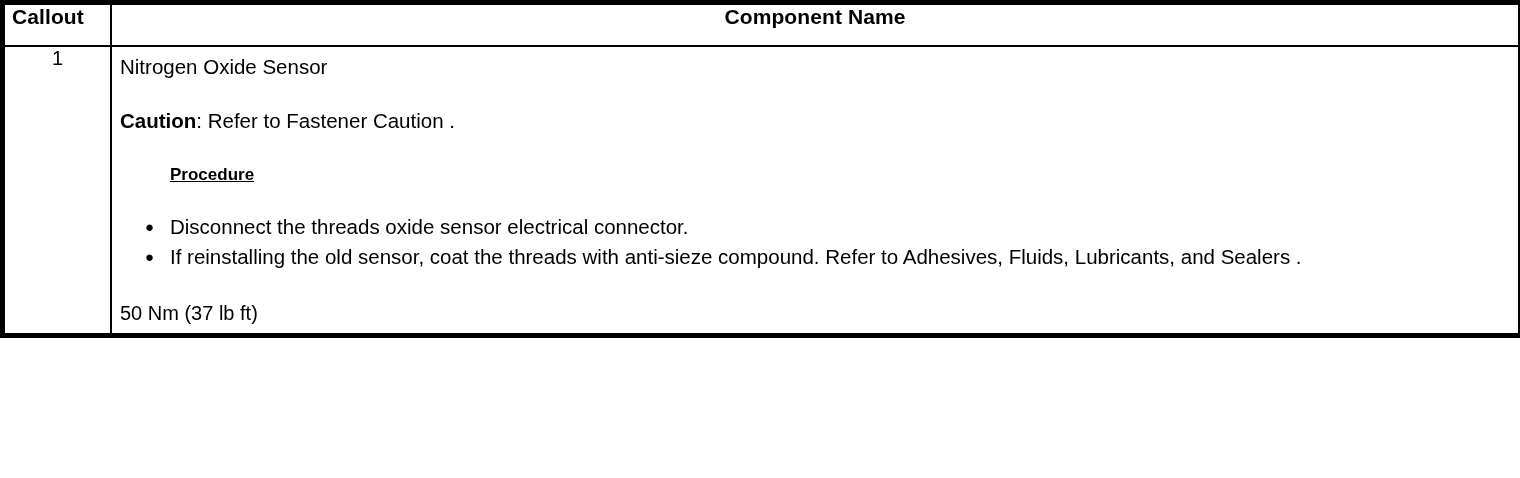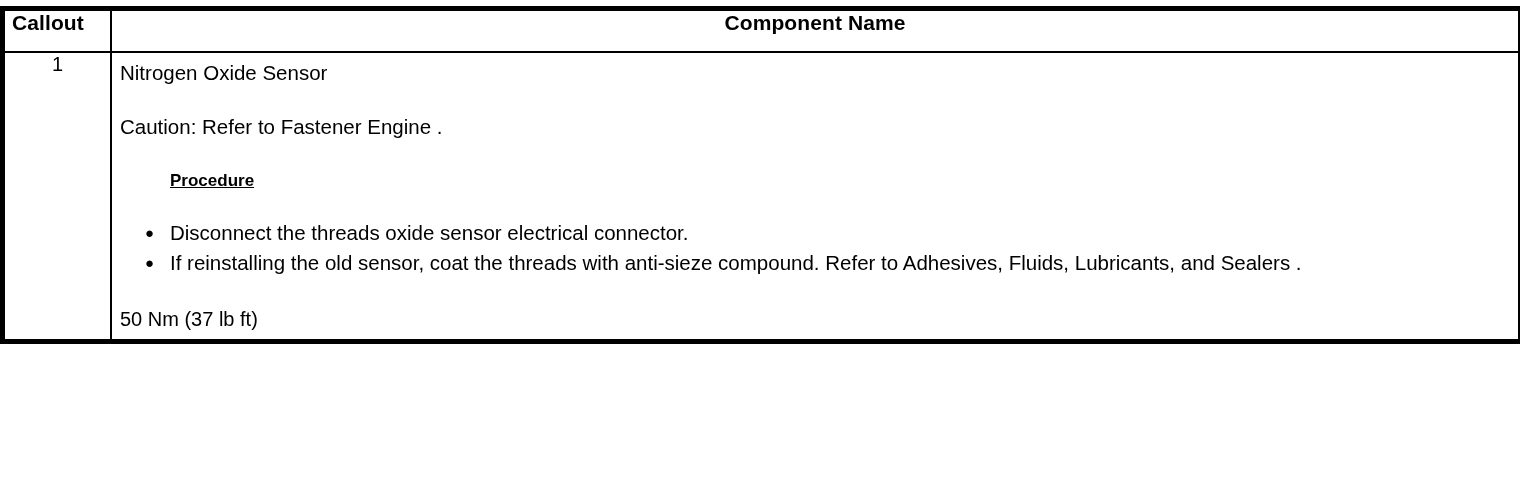--- a/index.html
+++ b/index.html
@@ -19,21 +19,21 @@
     position: relative;
     width: 1520px;
     height: 478px;
     background: #ffffff;
   }
 
   
   .spec-table {
     position: absolute;
     left: 3px;
-    top: 9px;
+    top: 3px;
     width: 1504px;
     border-collapse: collapse;
     table-layout: fixed;
     background: #0369a1;
   }
 
   .spec-table > tbody > tr > td,
   .spec-table > tbody > tr > th {
     border: 2px solid #000000;
     padding: 0;
@@ -100,21 +100,21 @@
     line-height: 24px;
     margin: 0 0 30px 0;
   }
 
   .caution-line {
     font-size: 20.5px;
     line-height: 24px;
     margin: 0 0 30px 0;
   }
   .caution-label {
-    font-weight: normal;
+    font-weight: bold;
   }
 
   .proc-heading {
     font-weight: bold;
     font-size: 17px;
     line-height: 24px;
     margin: 0 0 26px 0;
     padding-left: 50px;
     text-decoration: underline;
   }
@@ -163,21 +163,21 @@
       </tr>
 
 
       <tr>
         <td class="callout-cell col-callout">1</td>
         <td class="detail-cell col-name">
 
           <p class="comp-name">Nitrogen Oxide Sensor</p>
 
           <p class="caution-line">
-            <span class="caution-label">Caution</span><span>: Refer to Fastener Engine .</span>
+            <span class="caution-label">Caution</span><span>: Refer to Fastener Caution .</span>
           </p>
 
           <p class="proc-heading">Procedure</p>
 
           <ul class="bullet-list">
             <li>
               <span class="dot">●</span><span>Disconnect the threads oxide sensor electrical connector.</span>
             </li>
             <li>
               <span class="dot">●</span><span>If reinstalling the old sensor, coat the threads with anti-sieze compound. Refer to Adhesives, Fluids, Lubricants, and Sealers .</span>

